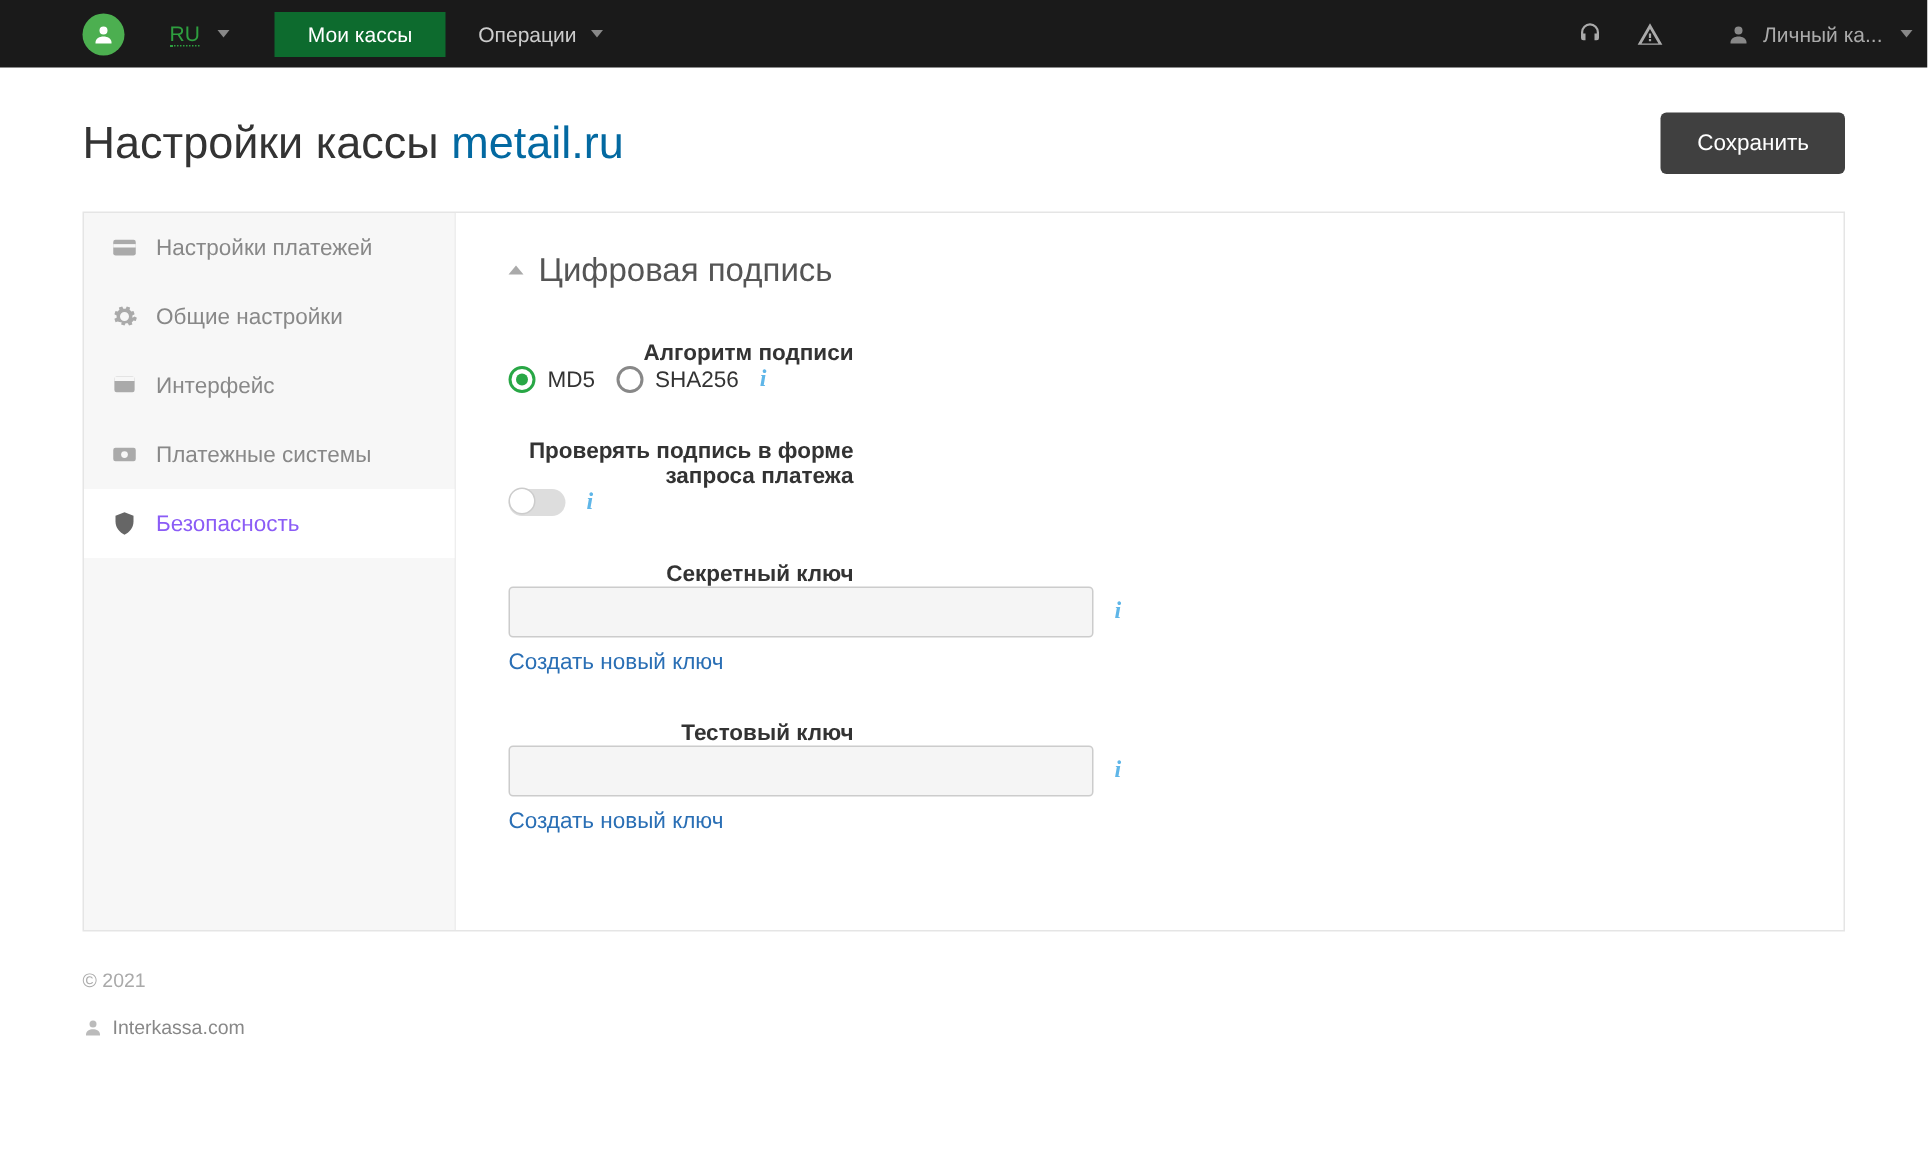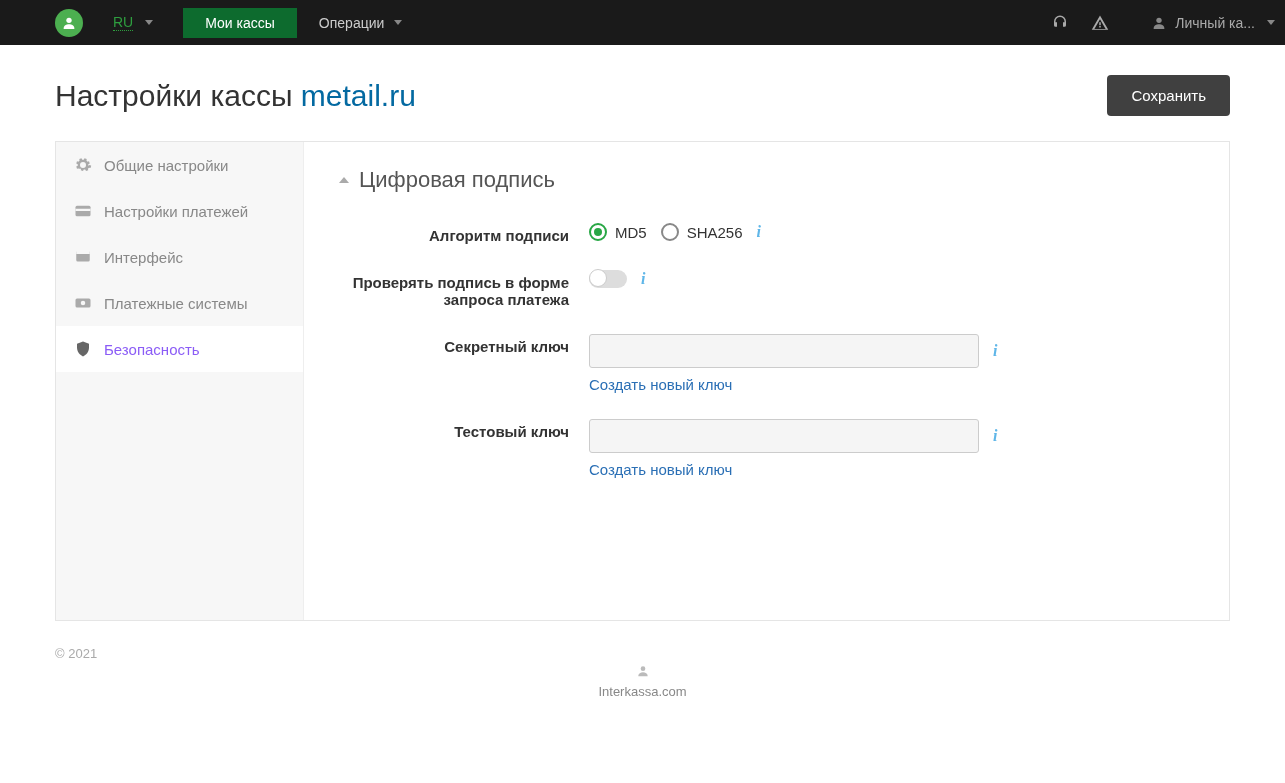--- a/index.html
+++ b/index.html
@@ -30,21 +30,21 @@
 .sidebar { width: 248px; background: #f7f7f7; border-right: 1px solid #eee; }
 .sidebar-item { display: flex; align-items: center; gap: 12px; padding: 14px 18px; color: #888; font-size: 15px; cursor: pointer; }
 .sidebar-item.active { background: #fff; color: #8b5cf6; }
 .sidebar-item svg { width: 18px; height: 18px; fill: #aaa; flex-shrink: 0; }
 .sidebar-item.active svg { fill: #666; }
 
 .main { flex: 1; padding: 25px 35px; }
 .section-title { display: flex; align-items: center; gap: 10px; font-size: 22px; color: #555; margin-bottom: 30px; }
 .chev-up { display: inline-block; width: 0; height: 0; border-left: 5px solid transparent; border-right: 5px solid transparent; border-bottom: 6px solid #aaa; }
 
-.form-row { display: flex; align-items: flex-start; margin-bottom: 26px; }
+.form-row { display: flex; align-items: flex-start; margin-bottom: 26px; flex-direction: column; }
 .form-label { width: 250px; text-align: right; font-weight: bold; color: #333; font-size: 15px; padding-right: 20px; padding-top: 4px; }
 .form-control { flex: 1; display: flex; align-items: center; gap: 14px; }
 
 .radio-wrap { display: flex; align-items: center; gap: 8px; cursor: pointer; }
 .radio { width: 18px; height: 18px; border: 2px solid #28a745; border-radius: 50%; display: flex; align-items: center; justify-content: center; }
 .radio.off { border-color: #888; }
 .radio .dot { width: 8px; height: 8px; background: #28a745; border-radius: 50%; }
 .radio-label { font-weight: normal; font-size: 15px; }
 
 .info-icon { color: #5fb6e8; font-style: italic; font-family: Georgia, serif; font-size: 16px; cursor: pointer; font-weight: bold; }
@@ -52,21 +52,21 @@
 .toggle { width: 38px; height: 18px; background: #ddd; border-radius: 10px; position: relative; cursor: pointer; }
 .toggle .knob { width: 18px; height: 18px; background: #fff; border: 1px solid #ccc; border-radius: 50%; position: absolute; left: 0; top: -1px; }
 
 .text-input { width: 390px; height: 34px; border: 1px solid #ccc; border-radius: 3px; background: #f5f5f5; padding: 0 10px; font-size: 14px; }
 .link-action { color: #2a6fb5; font-size: 15px; cursor: pointer; margin-top: 8px; display: inline-block; }
 .key-col { display: flex; flex-direction: column; align-items: flex-start; }
 .key-inline { display: flex; align-items: center; gap: 14px; }
 
 
 .footer { padding: 25px 55px; color: #aaa; font-size: 13px; }
-.footer-link { display: flex; align-items: center; gap: 6px; margin-top: 3px; color: #888; cursor: pointer; flex-direction: column; }
+.footer-link { display: flex; align-items: center; gap: 6px; margin-top: 16px; color: #888; cursor: pointer; }
 .footer-link svg { width: 14px; height: 14px; fill: #bbb; }
 </style>
 </head>
 <body>
 
 <div class="topnav">
   <div class="avatar-circle">
     <svg viewBox="0 0 24 24">
         <circle cx="12" cy="8" r="4"></circle>
         <path d="M4 20c0-4 4-6 8-6s8 2 8 6v1H4z"></path>
@@ -106,30 +106,30 @@
     <span>Настройки кассы</span>
     <span class="sub">metail.ru</span>
   </h1>
   <button class="save-btn">Сохранить</button>
 </div>
 
 <div class="content">
   <div class="sidebar">
     <div class="sidebar-item">
       <svg viewBox="0 0 24 24">
-          <path d="M12 8a4 4 0 100 8 4 4 0 000-8zm9 4l2 1-1 3-2-.5a8 8 0 01-1.5 1.5l.5 2-3 1-1-2h-2l-1 2-3-1 .5-2A8 8 0 016 16.5L4 17l-1-3 2-1v-2l-2-1 1-3 2 .5A8 8 0 017.5 6L7 4l3-1 1 2h2l1-2 3 1-.5 2A8 8 0 0118 7.5l2-.5 1 3-2 1v2z"></path>
-        </svg>
-      <span>Общие настройки</span>
-    </div>
-    <div class="sidebar-item">
-      <svg viewBox="0 0 24 24">
           <rect x="2" y="5" width="20" height="14" rx="2"></rect>
           <rect x="2" y="9" width="20" height="3" fill="#f7f7f7"></rect>
         </svg>
       <span>Настройки платежей</span>
+    </div>
+    <div class="sidebar-item">
+      <svg viewBox="0 0 24 24">
+          <path d="M12 8a4 4 0 100 8 4 4 0 000-8zm9 4l2 1-1 3-2-.5a8 8 0 01-1.5 1.5l.5 2-3 1-1-2h-2l-1 2-3-1 .5-2A8 8 0 016 16.5L4 17l-1-3 2-1v-2l-2-1 1-3 2 .5A8 8 0 017.5 6L7 4l3-1 1 2h2l1-2 3 1-.5 2A8 8 0 0118 7.5l2-.5 1 3-2 1v2z"></path>
+        </svg>
+      <span>Общие настройки</span>
     </div>
     <div class="sidebar-item">
       <svg viewBox="0 0 24 24">
           <rect x="3" y="4" width="18" height="14" rx="2"></rect>
           <rect x="3" y="4" width="18" height="4" fill="#f7f7f7"></rect>
         </svg>
       <span>Интерфейс</span>
     </div>
     <div class="sidebar-item">
       <svg viewBox="0 0 24 24">

